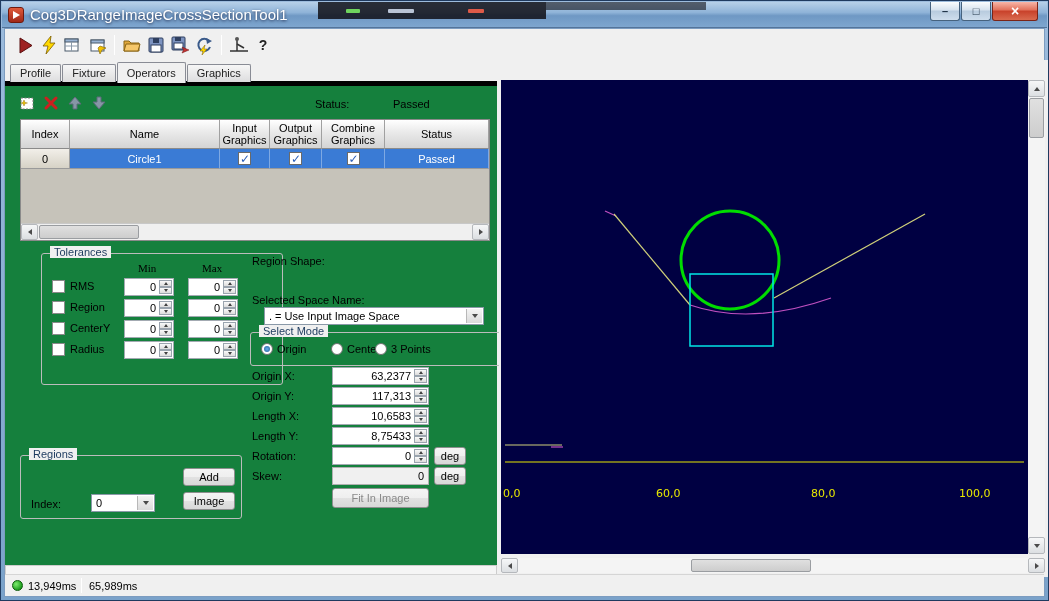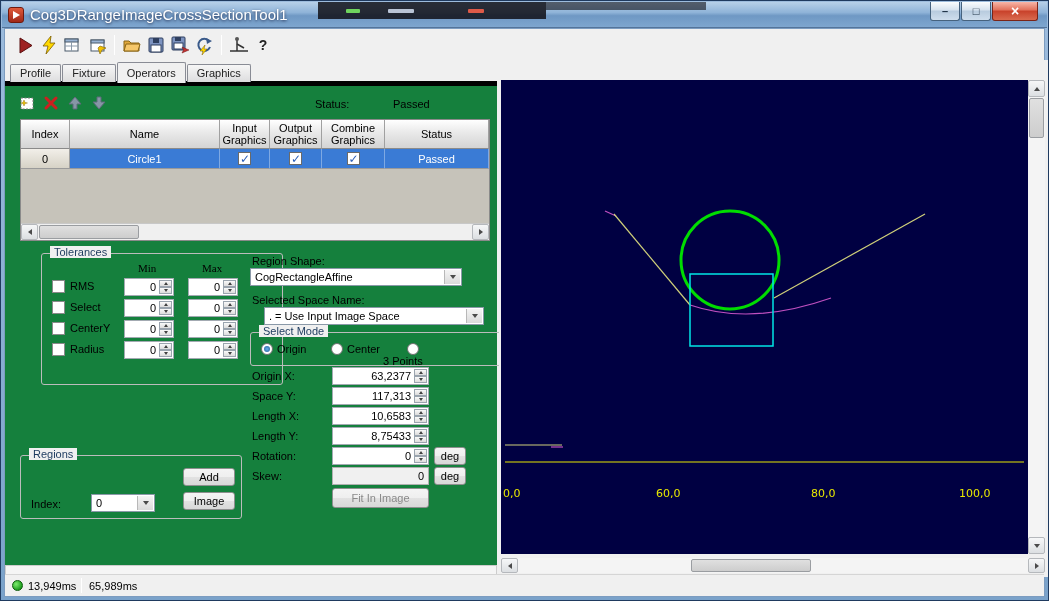--- a/index.html
+++ b/index.html
@@ -109,21 +109,21 @@
   .combo-text { position:absolute; left:4px; top:2px; white-space:nowrap; }
   .combo-btn { position:absolute; right:1px; top:1px; bottom:1px; width:16px;
                background:linear-gradient(#f4f4f4,#dadada); border-left:1px solid #b8b8b8;
                display:flex; align-items:center; justify-content:center; }
 
   .btn { position:absolute; border:1px solid #8e8f8f; border-radius:3px;
          background:linear-gradient(#f4f4f4,#efefef 50%,#e2e2e2 50%,#d8d8d8);
          display:flex; align-items:center; justify-content:center; }
   .btn.disabled { color:#8a8a8a; }
 
-  .radio-item { position:absolute; top:12px; display:flex; align-items:flex-end; }
+  .radio-item { position:absolute; top:12px; display:flex; align-items:flex-start; }
   .radio { width:12px; height:12px; border-radius:50%; background:#fff; border:1px solid #707070;
            margin-right:4px; position:relative; }
   .radio.checked::after { content:""; position:absolute; left:2px; top:2px; width:6px; height:6px;
            border-radius:50%; background:radial-gradient(#6ab0e8,#1e5a96); }
 
   .field-label { position:absolute; left:247px; }
 
   
   .right-panel { position:absolute; left:494px; top:31px; width:549px; height:517px; background:#f0f0f0; }
   .profile-header { position:absolute; left:0; top:0; width:549px; height:18px; background:#f0f0f0;
@@ -341,21 +341,21 @@
                 <i></i>
               </span>
             <span class="spin-down">
                 <i></i>
               </span>
           </span>
         </div>
 
         <div class="tol-row" style="top:45px">
           <span class="cb"></span>
-          <span class="tol-label">Select</span>
+          <span class="tol-label">Region</span>
           <span class="spin" style="left:82px; width:50px;">
             <input value="0" style="">
             <span class="spin-up">
                 <i></i>
               </span>
             <span class="spin-down">
                 <i></i>
               </span>
           </span>
           <span class="spin" style="left:146px; width:50px;">
@@ -410,63 +410,57 @@
                 <i></i>
               </span>
             <span class="spin-down">
                 <i></i>
               </span>
           </span>
         </div>
       </div>
 
       <span class="field-label" style="top:169px">Region Shape:</span>
-      <div class="combo" style="left:245px; top:182px; width:212px;">
-        <span class="combo-text">CogRectangleAffine</span>
-        <span class="combo-btn">
-            <i class="tri-down"></i>
-          </span>
-      </div>
 
       <span class="field-label" style="top:208px">Selected Space Name:</span>
       <div class="combo" style="left:259px; top:221px; width:220px;">
         <span class="combo-text">. = Use Input Image Space</span>
         <span class="combo-btn">
             <i class="tri-down"></i>
           </span>
       </div>
 
       <div class="gb" style="left:245px; top:246px; width:260px; height:34px;">
         <span class="gb-title">Select Mode</span>
         <div class="radio-item" style="left:10px; top:10px;">
           <span class="radio checked"></span>
           <span>Origin</span>
         </div>
         <div class="radio-item" style="left:80px; top:10px;">
           <span class="radio"></span>
           <span>Center</span>
         </div>
-        <div class="radio-item" style="left:132px; top:10px;flex-direction:column;">
+        <div class="radio-item" style="left:124px; top:10px;">
           <span class="radio"></span>
           <span>3 Points</span>
         </div>
       </div>
 
       <span class="field-label" style="top:284px">Origin X:</span>
       <span class="spin" style="left:327px; top:281px; width:97px;">
         <input value="63,2377" style="">
         <span class="spin-up">
             <i></i>
           </span>
         <span class="spin-down">
             <i></i>
           </span>
       </span>
 
-      <span class="field-label" style="top:304px">Space Y:</span>
+      <span class="field-label" style="top:304px">Origin Y:</span>
       <span class="spin" style="left:327px; top:301px; width:97px;">
         <input value="117,313" style="">
         <span class="spin-up">
             <i></i>
           </span>
         <span class="spin-down">
             <i></i>
           </span>
       </span>
 

